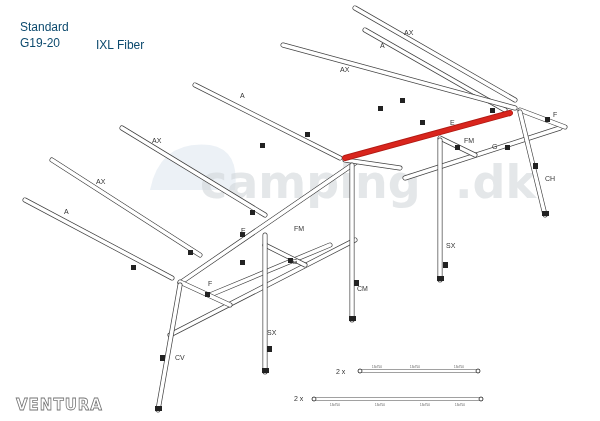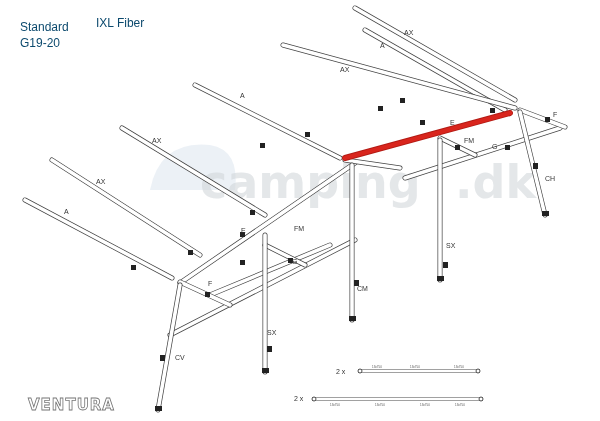--- a/index.html
+++ b/index.html
@@ -1,22 +1,22 @@
 <!DOCTYPE html>
 <html><head>
 <meta charset="utf-8">
 <style>
   html, body { margin:0; padding:0; background:#ffffff; }
   body { width:600px; height:421px; position:relative; overflow:hidden; font-family:"Liberation Sans", sans-serif; }
   .title { position:absolute; font-size:12px; color:#0c4a6e; }
   #t-std { left:20px; top:20px; }
   #t-model { left:20px; top:36px; }
-  #t-fiber { left:96px; top:16px; }
+  #t-fiber { left:96px; top:38px; }
   #brand { position:absolute; left:16px; top:396px; font-size:15px; font-weight:bold; letter-spacing:1px;
-           color:#fff; -webkit-text-stroke:0.8px #777; font-family:"DejaVu Sans", sans-serif;margin-left:12px; }
+           color:#fff; -webkit-text-stroke:0.8px #777; font-family:"DejaVu Sans", sans-serif; }
   svg { position:absolute; left:0; top:0; }
   .lbl { font-family:"Liberation Sans", sans-serif; font-size:7px; fill:#333; }
   .tiny { font-family:"Liberation Sans", sans-serif; font-size:3px; fill:#555; }
   .wm { font-family:"DejaVu Sans", sans-serif; font-size:46px; font-weight:bold; fill:#cfd4d8; opacity:0.55; }
 </style>
 </head>
 <body>
 
 <div id="t-std" class="title">Standard</div>
 <div id="t-model" class="title">G19-20</div>

